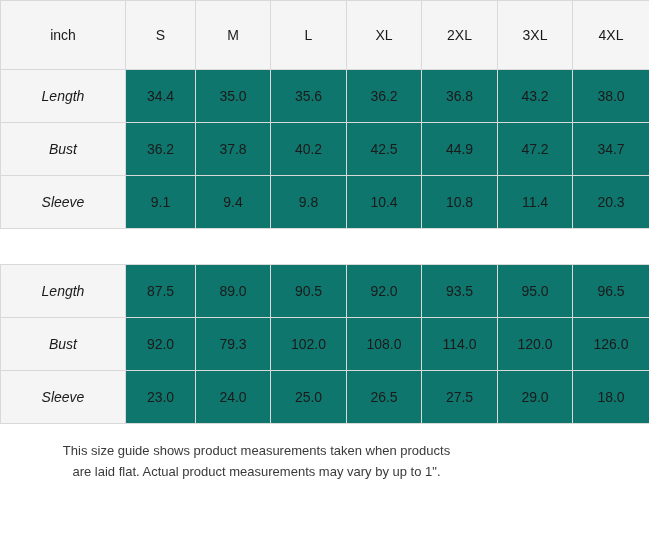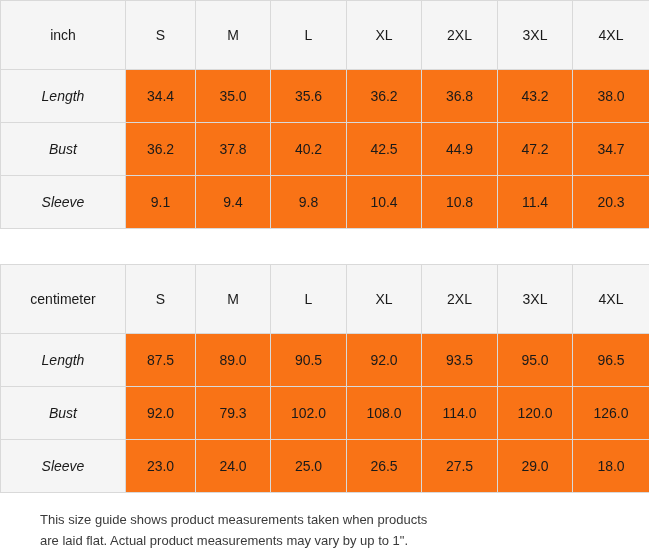--- a/index.html
+++ b/index.html
@@ -52,35 +52,34 @@
     height: 69px;
   }
   tr.header-row td.unit-cell {
     background: #f5f5f5;
   }
   td.row-label {
     background: #f5f5f5;
     font-style: italic;
   }
   td.value-cell {
-    background: #f97316;
+    background: #0f766e;
   }
   .spacer-block {
     width: 649px;
     height: 35px;
     background: #ffffff;
   }
   .note {
     width: 513px;
     padding-top: 16px;
-    text-align: left;
+    text-align: center;
     font-size: 13px;
     line-height: 21px;
     color: #3a3a3a;
-    margin-left: 40px;
   }
   .note div { display: block; }
 </style>
 </head>
 <body>
 
 <div class="size-guide">
 
   <table class="size-table">
     <colgroup>
@@ -144,30 +143,20 @@
       <col class="c0">
         <col class="c1">
         <col class="c2">
         <col class="c3">
         <col class="c4">
         <col class="c5">
         <col class="c6">
         <col class="c7">
     </colgroup>
     <tbody>
-      <tr class="header-row">
-        <td class="unit-cell">centimeter</td>
-        <td>S</td>
-        <td>M</td>
-        <td>L</td>
-        <td>XL</td>
-        <td>2XL</td>
-        <td>3XL</td>
-        <td>4XL</td>
-      </tr>
       <tr>
         <td class="row-label">Length</td>
         <td class="value-cell">87.5</td>
         <td class="value-cell">89.0</td>
         <td class="value-cell">90.5</td>
         <td class="value-cell">92.0</td>
         <td class="value-cell">93.5</td>
         <td class="value-cell">95.0</td>
         <td class="value-cell">96.5</td>
       </tr>

